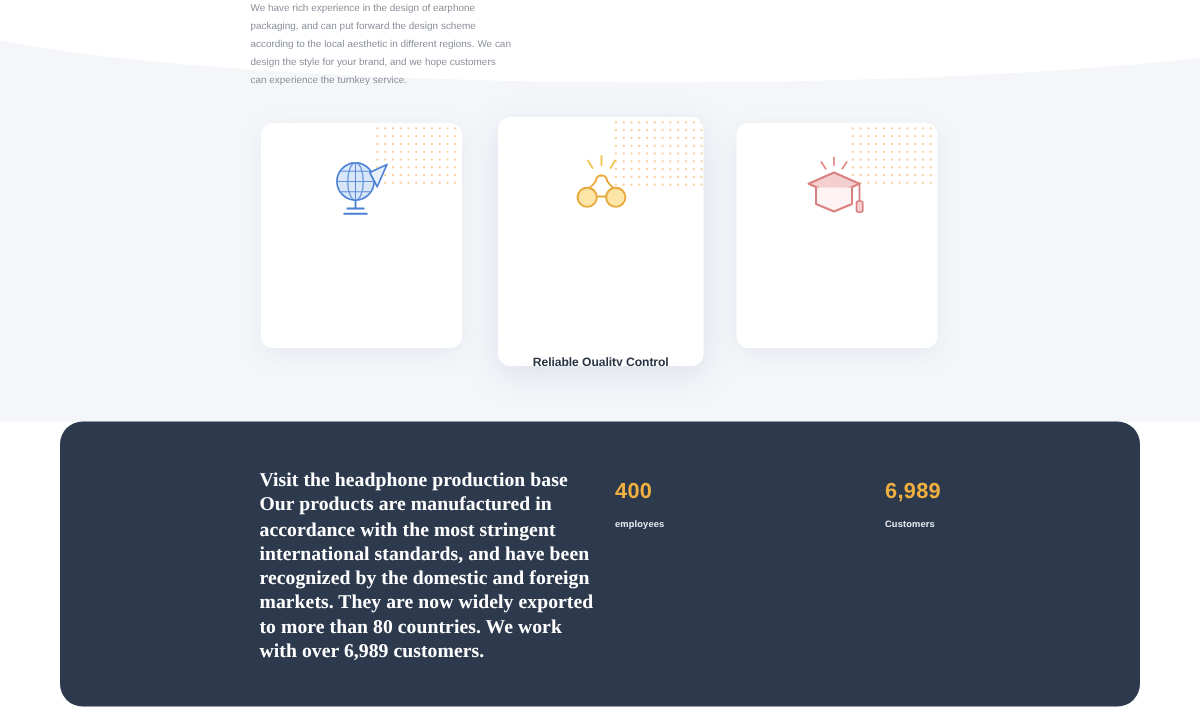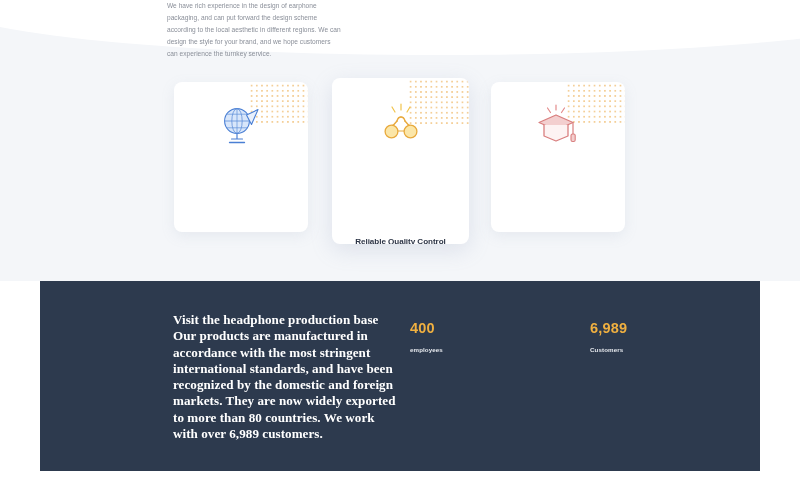--- a/index.html
+++ b/index.html
@@ -68,21 +68,21 @@
     position:absolute; left:8px; width:calc(100% - 16px);
     text-align:center; font-weight:bold; color:#2b3445;
     font-size:8.1px; line-height:11.5px; letter-spacing:-0.05px;
   }
   .card.center .card-title { top:158px; }
 
   
   .dark-panel {
     position:absolute; left:40px; top:281px;
     width:720px; height:190px;
-    background:#2d3a4e; border-radius:0;
+    background:#2d3a4e; border-radius:15px;
   }
   .panel-heading {
     position:absolute; left:133px; top:31px; width:225px;
     font-family:"Liberation Serif", serif;
     font-weight:bold; color:#ffffff;
     font-size:13.1px; line-height:16.3px;
     letter-spacing:0.05px;
   }
   .stats { position:absolute; left:370px; top:38px; width:300px; height:50px; }
   .stat { position:absolute; top:0; text-align:left; }

